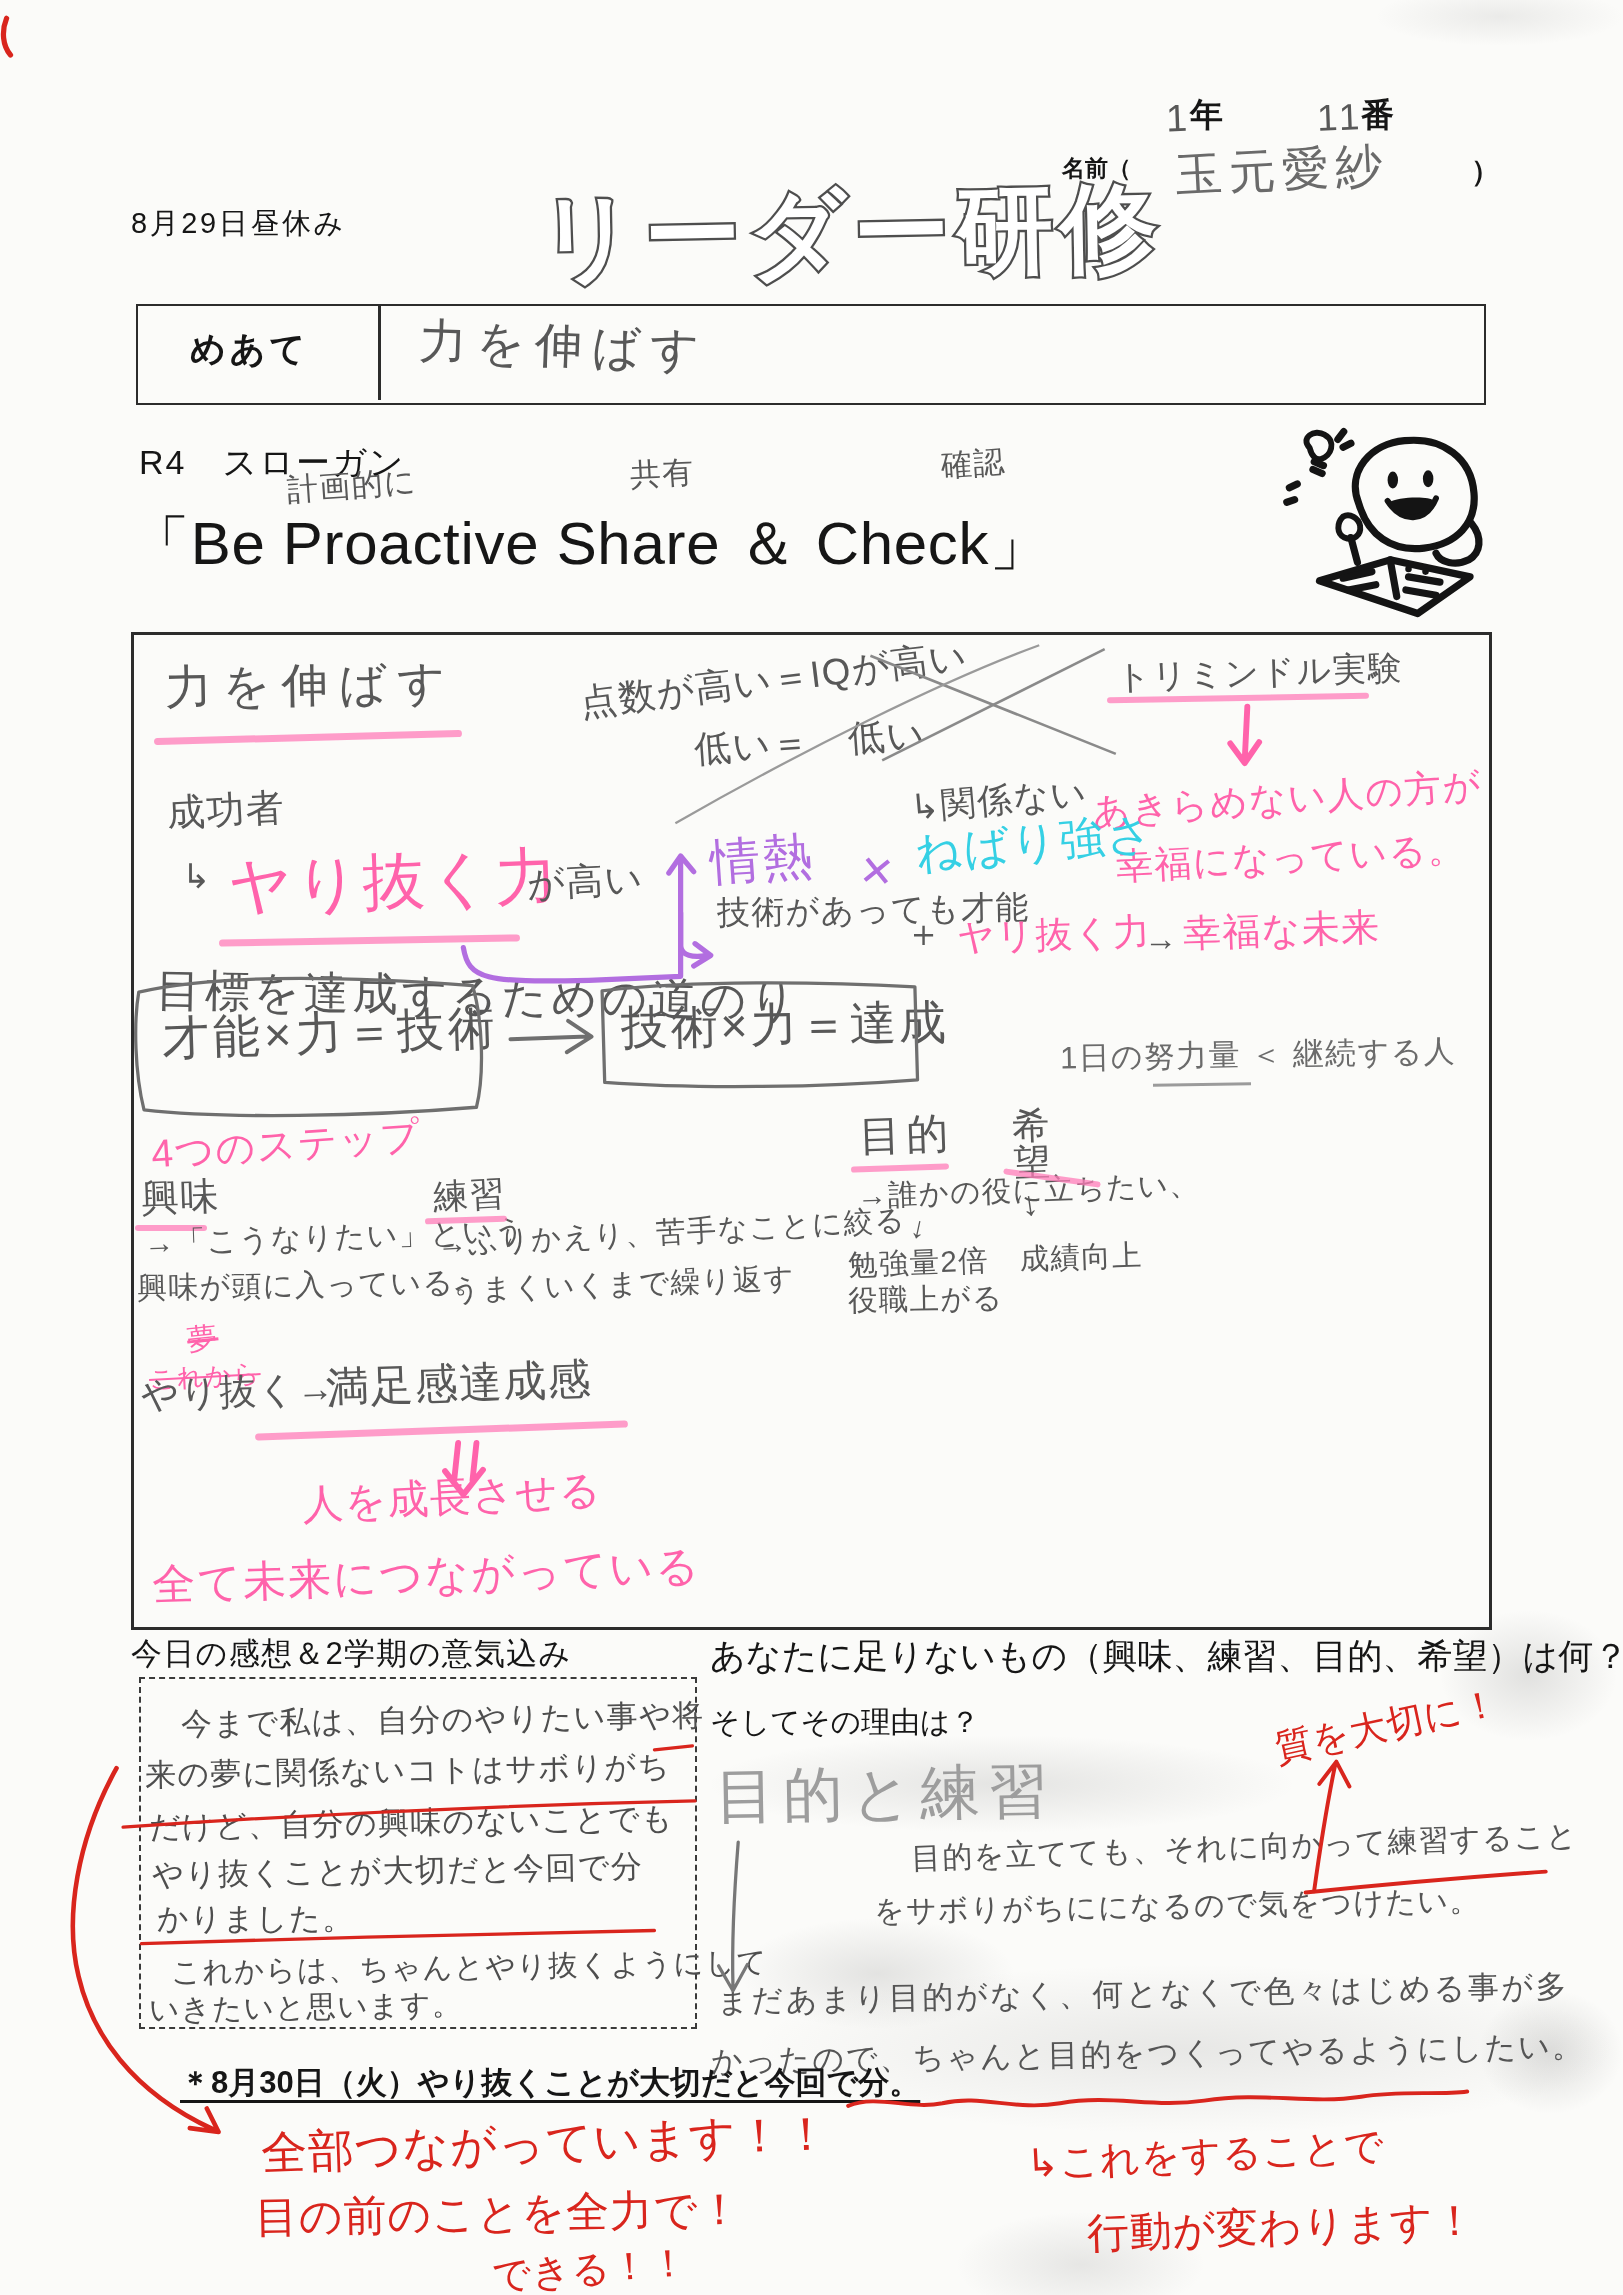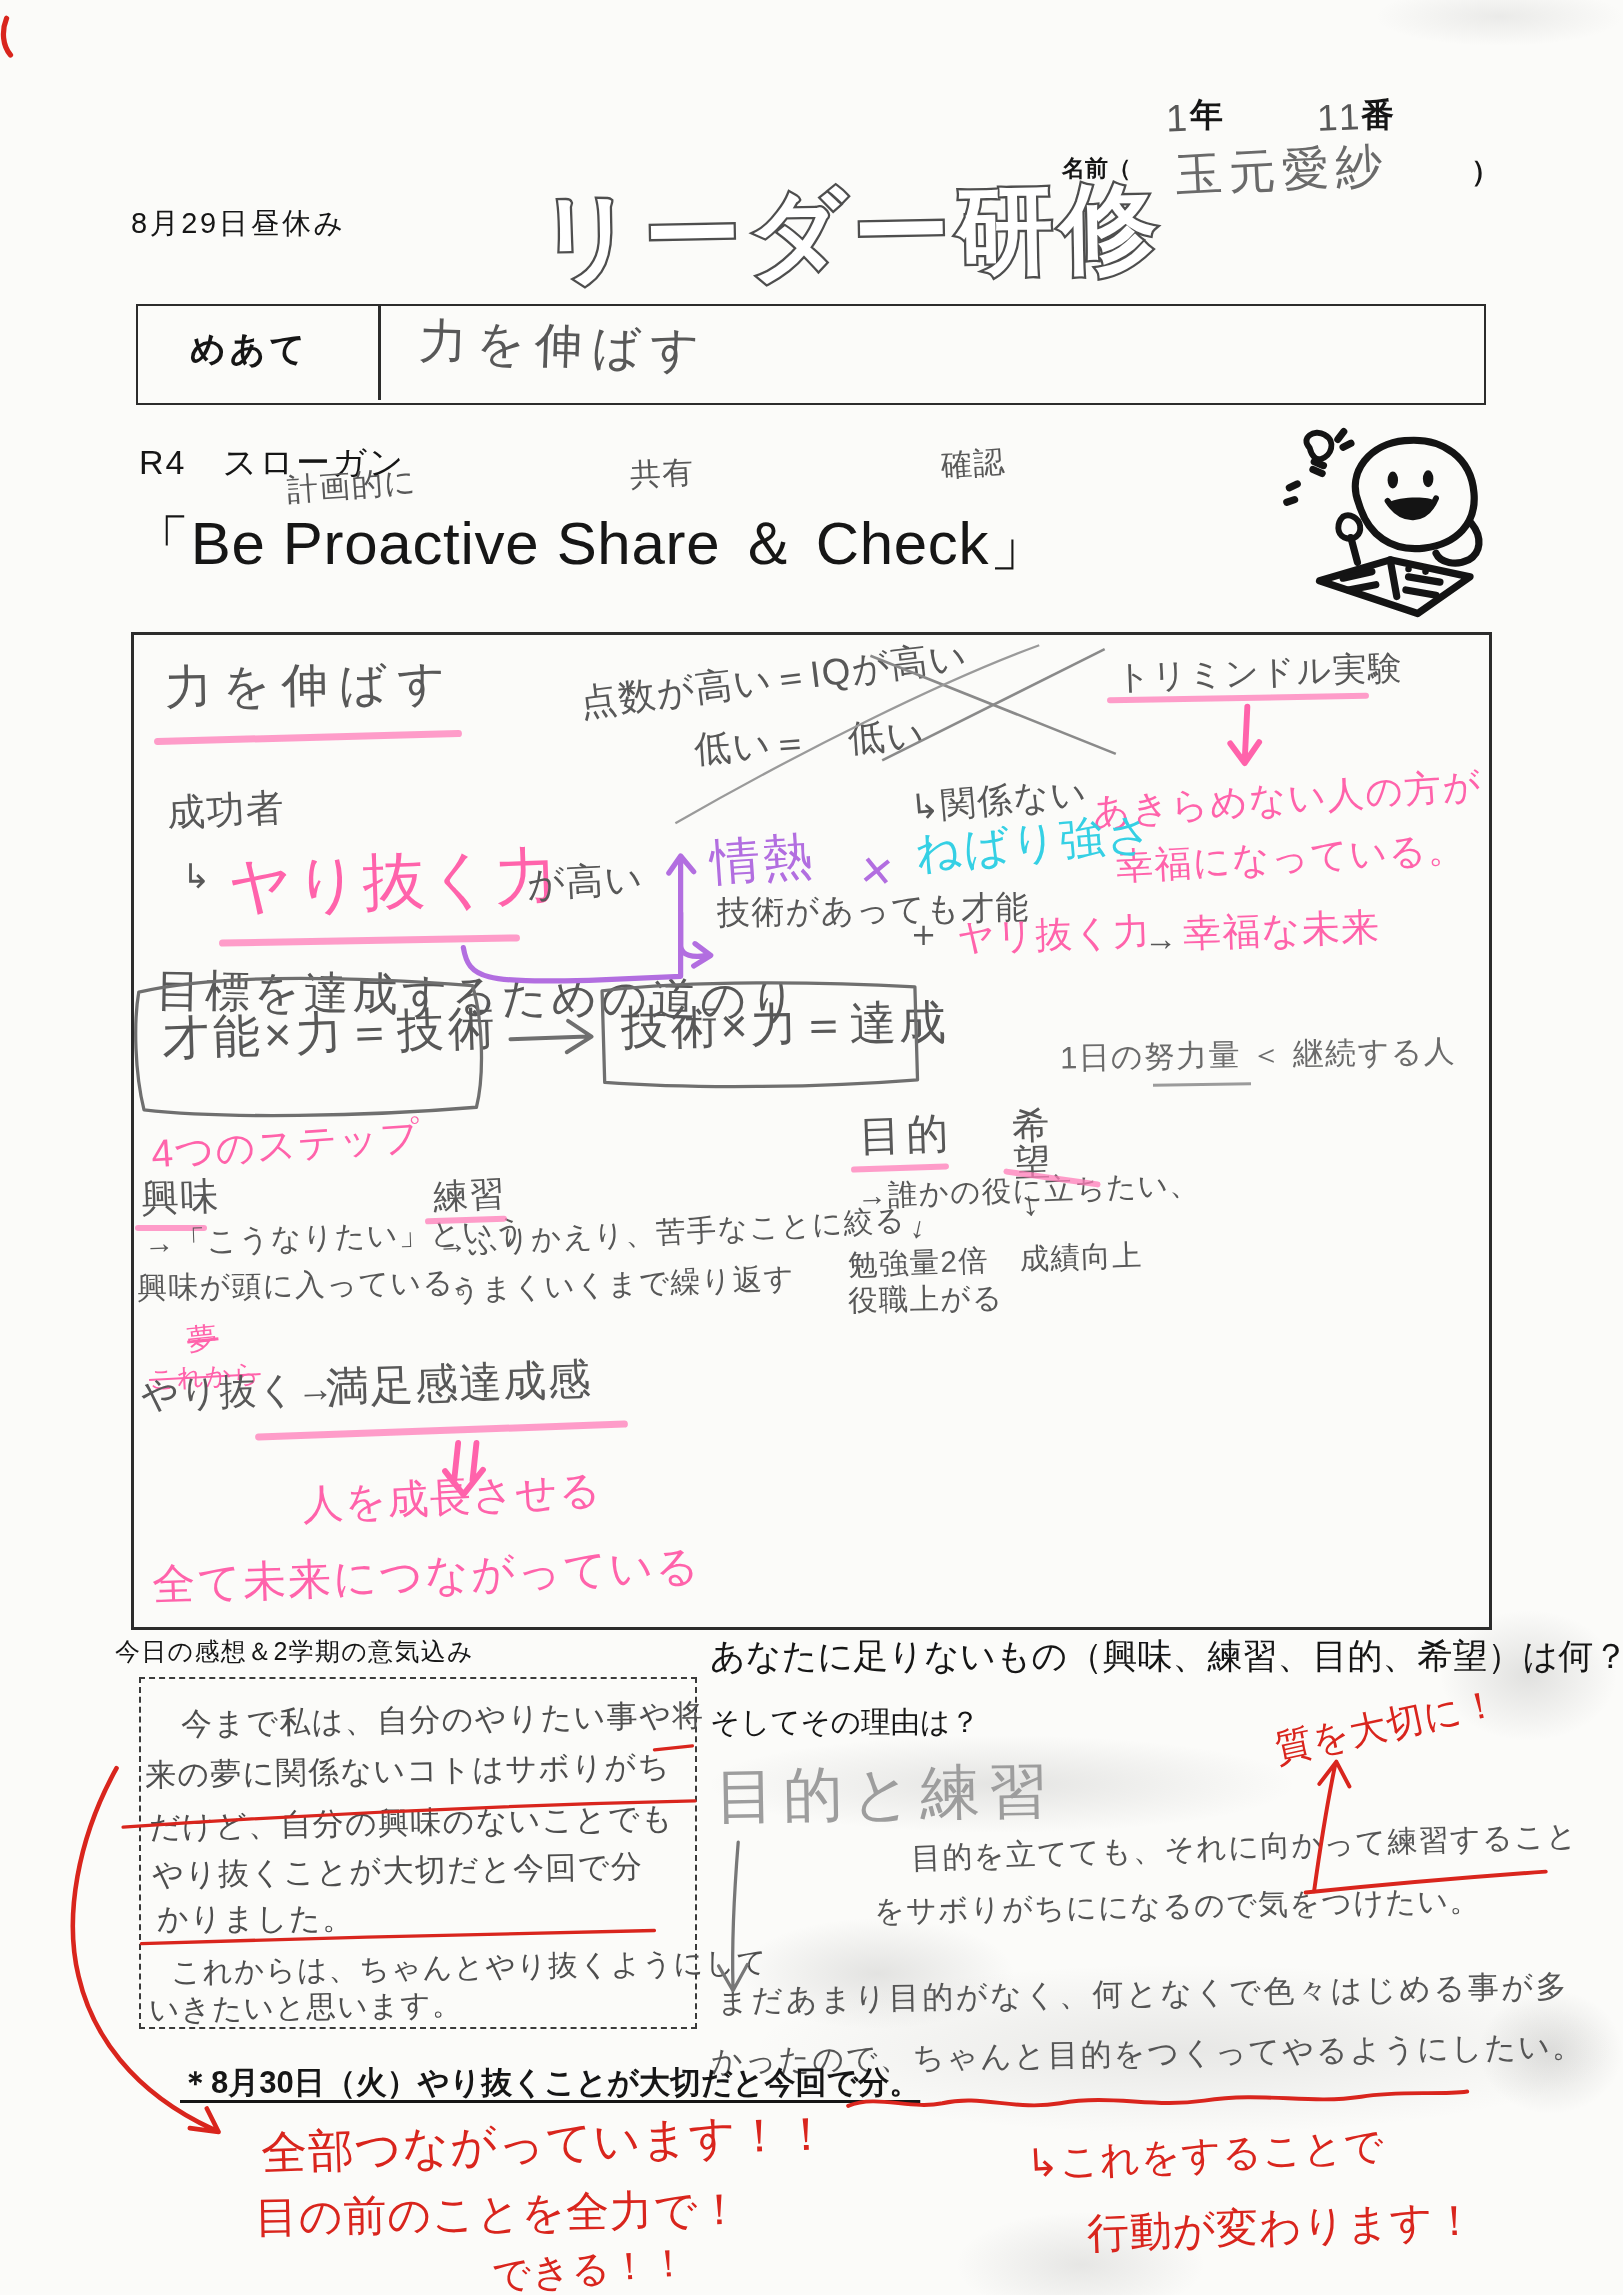--- a/index.html
+++ b/index.html
@@ -144,21 +144,21 @@
 <div class="t hw nowrapoff" style="left:1013px;top:1107px;font-size:37px;width:41px;word-break:break-all;line-height:1.0;transform:rotate(-2deg);">希望</div>
 <div class="ul" style="left:1003px;top:1175px;width:98px;height:5.9px;transform:rotate(8deg);"></div>
 <div class="t hw" style="left:1021px;top:1186px;font-size:34px;transform:rotate(-8deg);">↓</div>
 
 <div class="t hw" style="left:141px;top:1373px;font-size:37px;transform:rotate(-2deg);">やり抜く→</div>
 <div class="t hw" style="left:326px;top:1361px;font-size:43px;transform:rotate(-2deg);">満足感達成感</div>
 <div class="ul" style="left:255px;top:1427px;width:373px;height:7.2px;transform:rotate(-2deg);"></div>
 <div class="t pk" style="left:302px;top:1476px;font-size:41px;transform:rotate(-3deg);">人を成長させる</div>
 <div class="t pk" style="left:152px;top:1553px;font-size:43px;letter-spacing:2px;transform:rotate(-2deg);">全て未来につながっている</div>
 
-<div class="t p" style="left:115px;top:1638px;font-size:25px;letter-spacing:1.3px;">今日の感想＆2学期の意気込み</div>
+<div class="t p" style="left:131px;top:1638px;font-size:31px;letter-spacing:1.3px;">今日の感想＆2学期の意気込み</div>
 <div style="position:absolute;left:139px;top:1677px;width:554px;height:348px;border:2px dashed #3a3a3a;"></div>
 <div class="t hw" style="left:181px;top:1704px;font-size:31px;color:#4e4e4e;transform:rotate(-1deg);">今まで私は、自分のやりたい事や将</div>
 <div class="t hw" style="left:145px;top:1755px;font-size:31px;color:#4e4e4e;transform:rotate(-1deg);">来の夢に関係ないコトはサボりがち</div>
 <div class="t hw" style="left:149px;top:1807px;font-size:31px;color:#4e4e4e;transform:rotate(-1deg);">だけど、自分の興味のないことでも</div>
 <div class="t hw" style="left:152px;top:1855px;font-size:31px;color:#4e4e4e;transform:rotate(-1deg);">やり抜くことが大切だと今回で分</div>
 <div class="t hw" style="left:157px;top:1903px;font-size:31px;color:#4e4e4e;">かりました。</div>
 <div class="t hw" style="left:171px;top:1952px;font-size:29.5px;color:#4e4e4e;transform:rotate(-1deg);">これからは、ちゃんとやり抜くようにして</div>
 <div class="t hw" style="left:149px;top:1992px;font-size:29.5px;color:#4e4e4e;transform:rotate(-1deg);">いきたいと思います。</div>
 
 <div class="t p" style="left:710px;top:1638px;font-size:35px;">あなたに足りないもの（興味、練習、目的、希望）は何？</div>

